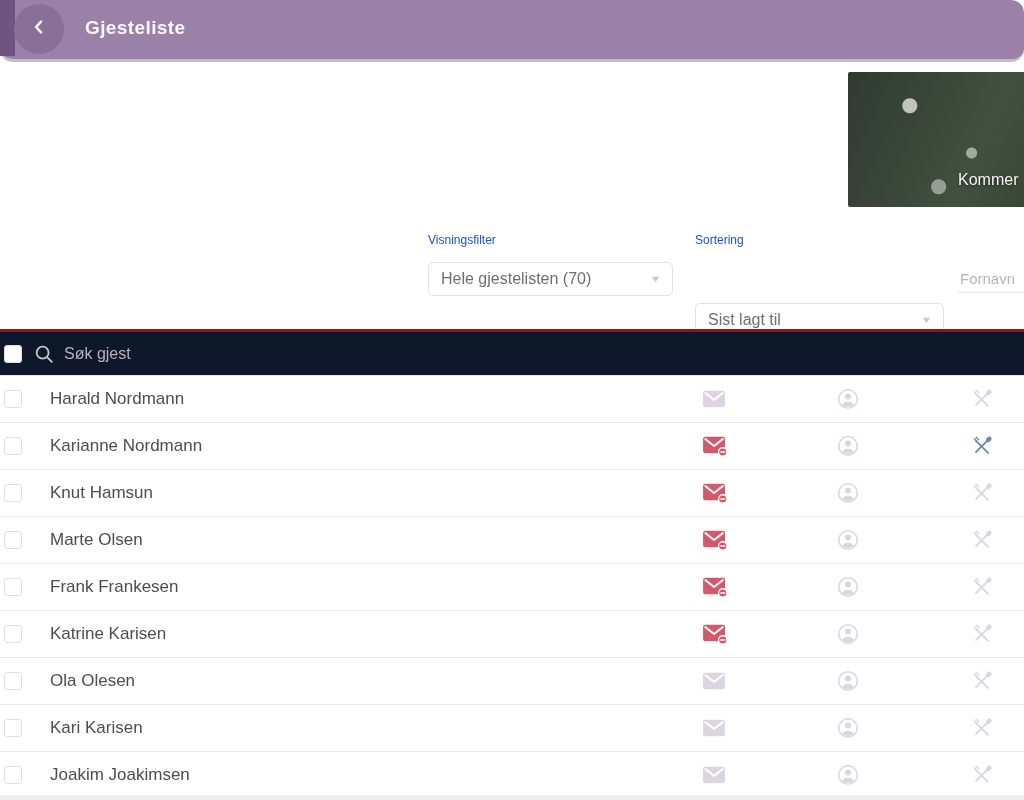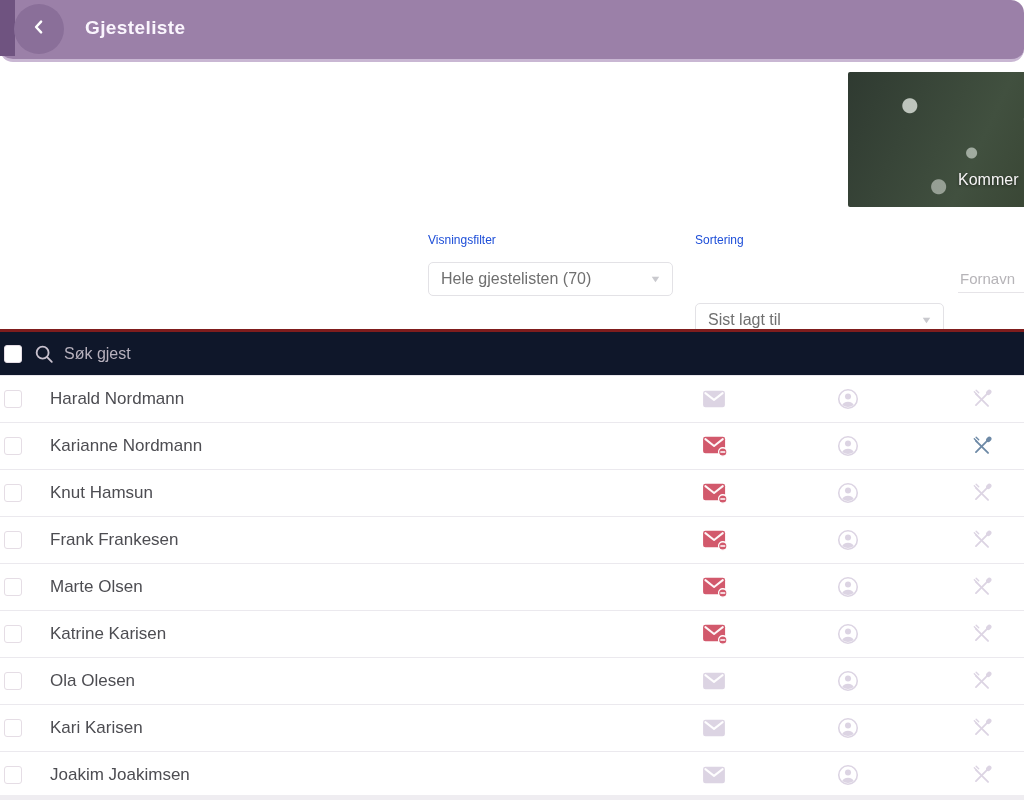--- a/index.html
+++ b/index.html
@@ -237,20 +237,52 @@
             <ellipse cx="19.4" cy="4.8" rx="2.5" ry="3.3" transform="rotate(45 19.4 4.8)"></ellipse>
             <g stroke="currentColor" stroke-width="1.5" stroke-linecap="round">
               <line x1="3.6" y1="4.2" x2="6.4" y2="7"></line>
               <line x1="5.6" y1="2.4" x2="8.4" y2="5.2"></line>
             </g>
           </svg>
         </span>
       </div>
       <div class="guest-row">
         <div class="cbx"></div>
+        <span class="guest-name">Marte Olsen</span>
+        <span class="row-icon ic-mail ic-red">
+          <svg width="26" height="22" viewBox="0 0 28 24">
+            <rect x="1" y="2" width="24" height="18" rx="2.5" fill="currentColor"></rect>
+            <path d="M3.5 4.5 L13 12 L22.5 4.5" fill="none" stroke="#ffffff" stroke-width="2.2" stroke-linecap="round" stroke-linejoin="round" opacity="0.95"></path>
+            <circle cx="22.5" cy="18.5" r="4.6" fill="currentColor" stroke="#ffffff" stroke-width="1.4"></circle>
+            <line x1="20.4" y1="18.5" x2="24.6" y2="18.5" stroke="#ffffff" stroke-width="1.6" stroke-linecap="round"></line>
+          </svg>
+        </span>
+        <span class="row-icon ic-person ic-pale">
+          <svg width="22" height="22" viewBox="0 0 24 24" fill="none">
+            <circle cx="12" cy="12" r="10.1" stroke="currentColor" stroke-width="1.7"></circle>
+            <circle cx="12" cy="9.2" r="3.3" fill="currentColor"></circle>
+            <path d="M12 15.1c-3.3 0-5.5 1.6-6.3 3.4a10.1 10.1 0 0 0 12.6 0c-.8-1.8-3-3.4-6.3-3.4z" fill="currentColor"></path>
+          </svg>
+        </span>
+        <span class="row-icon ic-utensils ic-pale">
+          <svg width="22" height="22" viewBox="0 0 24 24" fill="currentColor">
+            <g stroke="currentColor" stroke-width="2" stroke-linecap="round">
+              <line x1="5.4" y1="6.4" x2="18.6" y2="19.6"></line>
+              <line x1="18.4" y1="5.6" x2="5.4" y2="18.6"></line>
+            </g>
+            <ellipse cx="19.4" cy="4.8" rx="2.5" ry="3.3" transform="rotate(45 19.4 4.8)"></ellipse>
+            <g stroke="currentColor" stroke-width="1.5" stroke-linecap="round">
+              <line x1="3.6" y1="4.2" x2="6.4" y2="7"></line>
+              <line x1="5.6" y1="2.4" x2="8.4" y2="5.2"></line>
+            </g>
+          </svg>
+        </span>
+      </div>
+      <div class="guest-row">
+        <div class="cbx"></div>
         <span class="guest-name">Frank Frankesen</span>
         <span class="row-icon ic-mail ic-red">
           <svg width="26" height="22" viewBox="0 0 28 24">
             <rect x="1" y="2" width="24" height="18" rx="2.5" fill="currentColor"></rect>
             <path d="M3.5 4.5 L13 12 L22.5 4.5" fill="none" stroke="#ffffff" stroke-width="2.2" stroke-linecap="round" stroke-linejoin="round" opacity="0.95"></path>
             <circle cx="22.5" cy="18.5" r="4.6" fill="currentColor" stroke="#ffffff" stroke-width="1.4"></circle>
             <line x1="20.4" y1="18.5" x2="24.6" y2="18.5" stroke="#ffffff" stroke-width="1.6" stroke-linecap="round"></line>
           </svg>
         </span>
         <span class="row-icon ic-person ic-pale">
@@ -269,52 +301,20 @@
             <ellipse cx="19.4" cy="4.8" rx="2.5" ry="3.3" transform="rotate(45 19.4 4.8)"></ellipse>
             <g stroke="currentColor" stroke-width="1.5" stroke-linecap="round">
               <line x1="3.6" y1="4.2" x2="6.4" y2="7"></line>
               <line x1="5.6" y1="2.4" x2="8.4" y2="5.2"></line>
             </g>
           </svg>
         </span>
       </div>
       <div class="guest-row">
         <div class="cbx"></div>
-        <span class="guest-name">Marte Olsen</span>
-        <span class="row-icon ic-mail ic-red">
-          <svg width="26" height="22" viewBox="0 0 28 24">
-            <rect x="1" y="2" width="24" height="18" rx="2.5" fill="currentColor"></rect>
-            <path d="M3.5 4.5 L13 12 L22.5 4.5" fill="none" stroke="#ffffff" stroke-width="2.2" stroke-linecap="round" stroke-linejoin="round" opacity="0.95"></path>
-            <circle cx="22.5" cy="18.5" r="4.6" fill="currentColor" stroke="#ffffff" stroke-width="1.4"></circle>
-            <line x1="20.4" y1="18.5" x2="24.6" y2="18.5" stroke="#ffffff" stroke-width="1.6" stroke-linecap="round"></line>
-          </svg>
-        </span>
-        <span class="row-icon ic-person ic-pale">
-          <svg width="22" height="22" viewBox="0 0 24 24" fill="none">
-            <circle cx="12" cy="12" r="10.1" stroke="currentColor" stroke-width="1.7"></circle>
-            <circle cx="12" cy="9.2" r="3.3" fill="currentColor"></circle>
-            <path d="M12 15.1c-3.3 0-5.5 1.6-6.3 3.4a10.1 10.1 0 0 0 12.6 0c-.8-1.8-3-3.4-6.3-3.4z" fill="currentColor"></path>
-          </svg>
-        </span>
-        <span class="row-icon ic-utensils ic-pale">
-          <svg width="22" height="22" viewBox="0 0 24 24" fill="currentColor">
-            <g stroke="currentColor" stroke-width="2" stroke-linecap="round">
-              <line x1="5.4" y1="6.4" x2="18.6" y2="19.6"></line>
-              <line x1="18.4" y1="5.6" x2="5.4" y2="18.6"></line>
-            </g>
-            <ellipse cx="19.4" cy="4.8" rx="2.5" ry="3.3" transform="rotate(45 19.4 4.8)"></ellipse>
-            <g stroke="currentColor" stroke-width="1.5" stroke-linecap="round">
-              <line x1="3.6" y1="4.2" x2="6.4" y2="7"></line>
-              <line x1="5.6" y1="2.4" x2="8.4" y2="5.2"></line>
-            </g>
-          </svg>
-        </span>
-      </div>
-      <div class="guest-row">
-        <div class="cbx"></div>
         <span class="guest-name">Katrine Karisen</span>
         <span class="row-icon ic-mail ic-red">
           <svg width="26" height="22" viewBox="0 0 28 24">
             <rect x="1" y="2" width="24" height="18" rx="2.5" fill="currentColor"></rect>
             <path d="M3.5 4.5 L13 12 L22.5 4.5" fill="none" stroke="#ffffff" stroke-width="2.2" stroke-linecap="round" stroke-linejoin="round" opacity="0.95"></path>
             <circle cx="22.5" cy="18.5" r="4.6" fill="currentColor" stroke="#ffffff" stroke-width="1.4"></circle>
             <line x1="20.4" y1="18.5" x2="24.6" y2="18.5" stroke="#ffffff" stroke-width="1.6" stroke-linecap="round"></line>
           </svg>
         </span>
         <span class="row-icon ic-person ic-pale">

